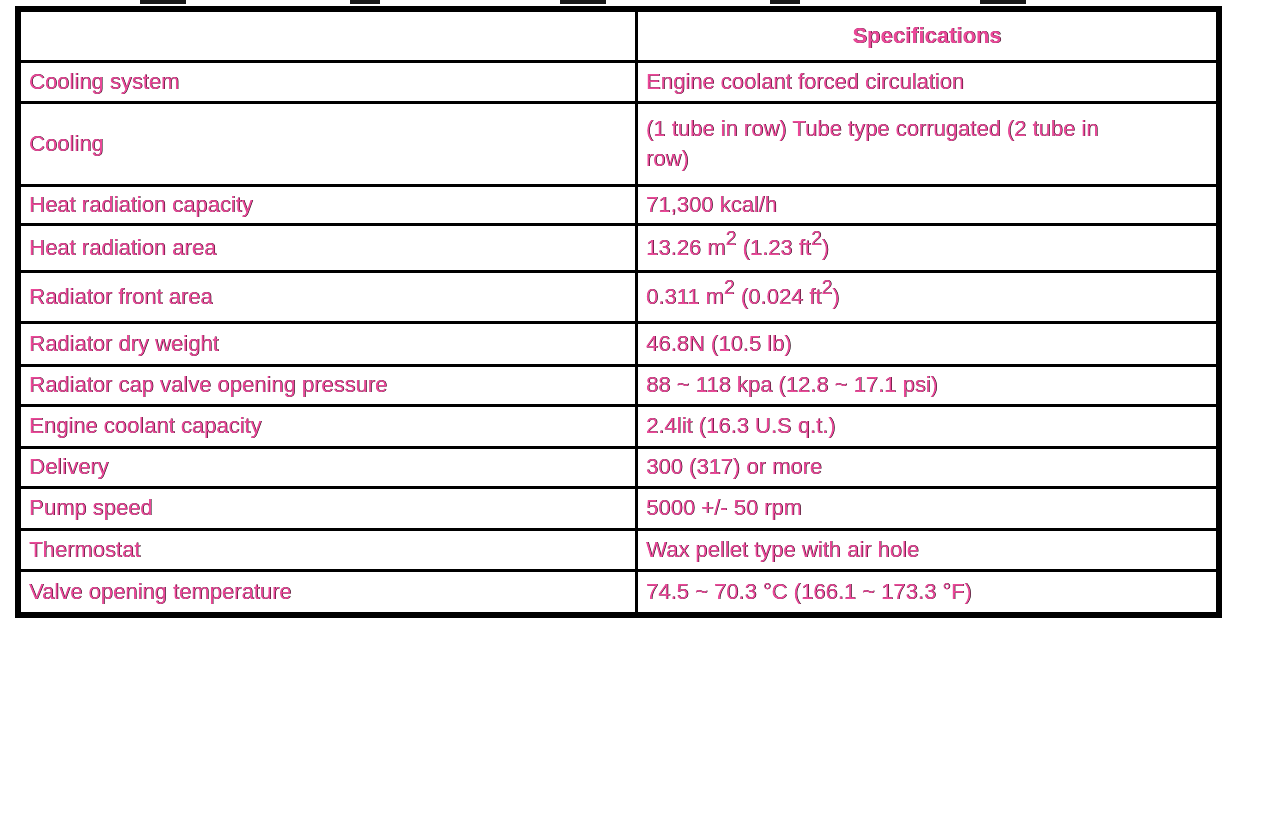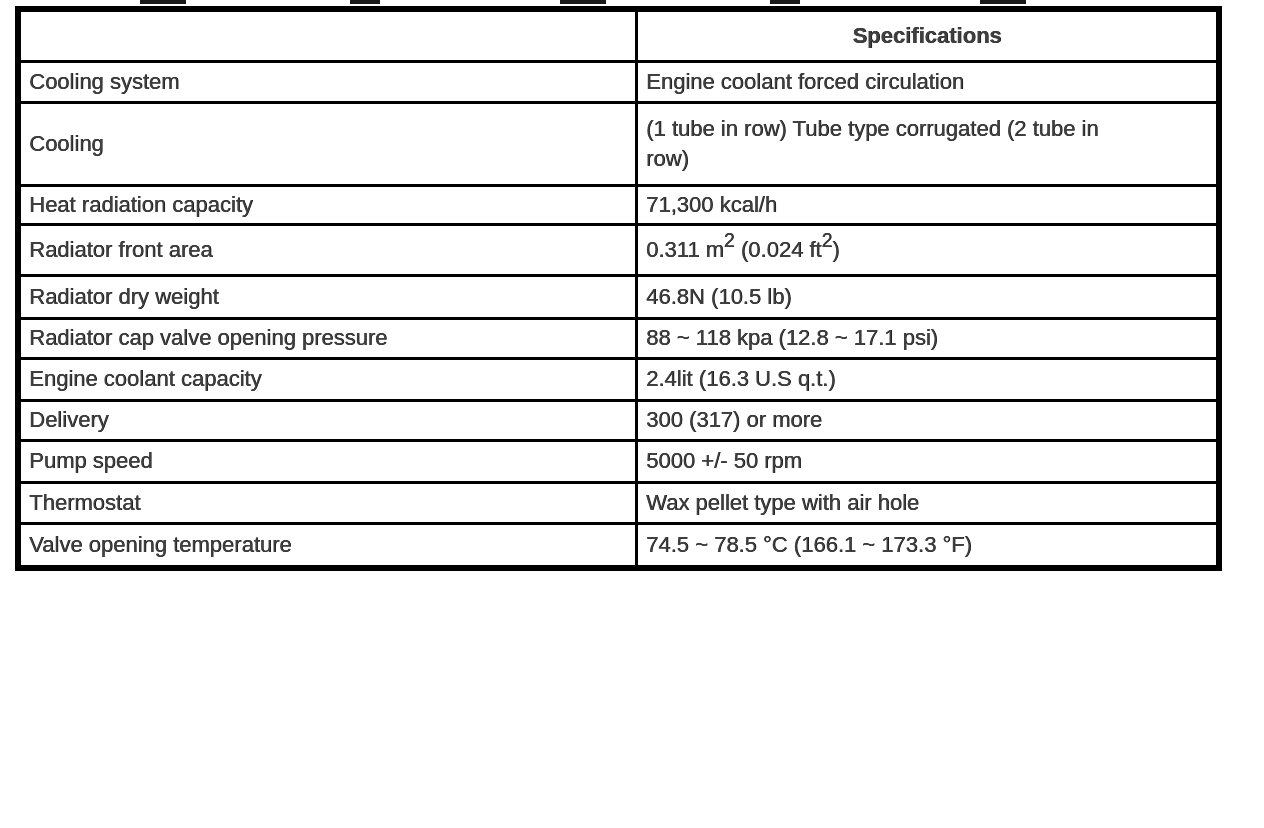--- a/index.html
+++ b/index.html
@@ -6,21 +6,21 @@
     margin: 0;
     padding: 0;
     background: #ffffff;
   }
   .page {
     position: relative;
     width: 1264px;
     height: 828px;
     background: #ffffff;
     font-family: "Liberation Sans", "DejaVu Sans", sans-serif;
-    color: #404040;
+    color: #ec4899;
     overflow: hidden;
   }
   
   .scan-artifact {
     position: absolute;
     top: 0;
     left: 140px;
     width: 1010px;
     height: 4px;
     background: repeating-linear-gradient(90deg,
@@ -111,20 +111,24 @@
         <td class="value-cell">
           <span class="wrap-narrow">(1 tube in row) Tube type corrugated (2 tube in row)</span>
         </td>
       </tr>
 
       <tr class="r3">
         <td class="label-cell">Heat radiation capacity</td>
         <td class="value-cell">71,300 kcal/h</td>
       </tr>
 
+      <tr class="r4">
+        <td class="label-cell">Heat radiation area</td>
+        <td class="value-cell"><span>13.26 m</span><sup class="sq">2</sup><span> (1.23 ft</span><sup class="sq">2</sup><span>)</span></td>
+      </tr>
 
       <tr class="r5">
         <td class="label-cell">Radiator front area</td>
         <td class="value-cell"><span>0.311 m</span><sup class="sq">2</sup><span> (0.024 ft</span><sup class="sq">2</sup><span>)</span></td>
       </tr>
 
       <tr class="r6">
         <td class="label-cell">Radiator dry weight</td>
         <td class="value-cell">46.8N (10.5 lb)</td>
       </tr>
@@ -150,18 +154,18 @@
         <td class="value-cell">5000 +/- 50 rpm</td>
       </tr>
 
       <tr class="r12">
         <td class="label-cell">Thermostat</td>
         <td class="value-cell">Wax pellet type with air hole</td>
       </tr>
 
       <tr class="r13">
         <td class="label-cell">Valve opening temperature</td>
-        <td class="value-cell">74.5 ~ 78.5 °C (166.1 ~ 173.3 °F)</td>
+        <td class="value-cell">74.5 ~ 70.3 °C (166.1 ~ 173.3 °F)</td>
       </tr>
 
     </tbody>
   </table>
 </div>
 
 </body></html>

